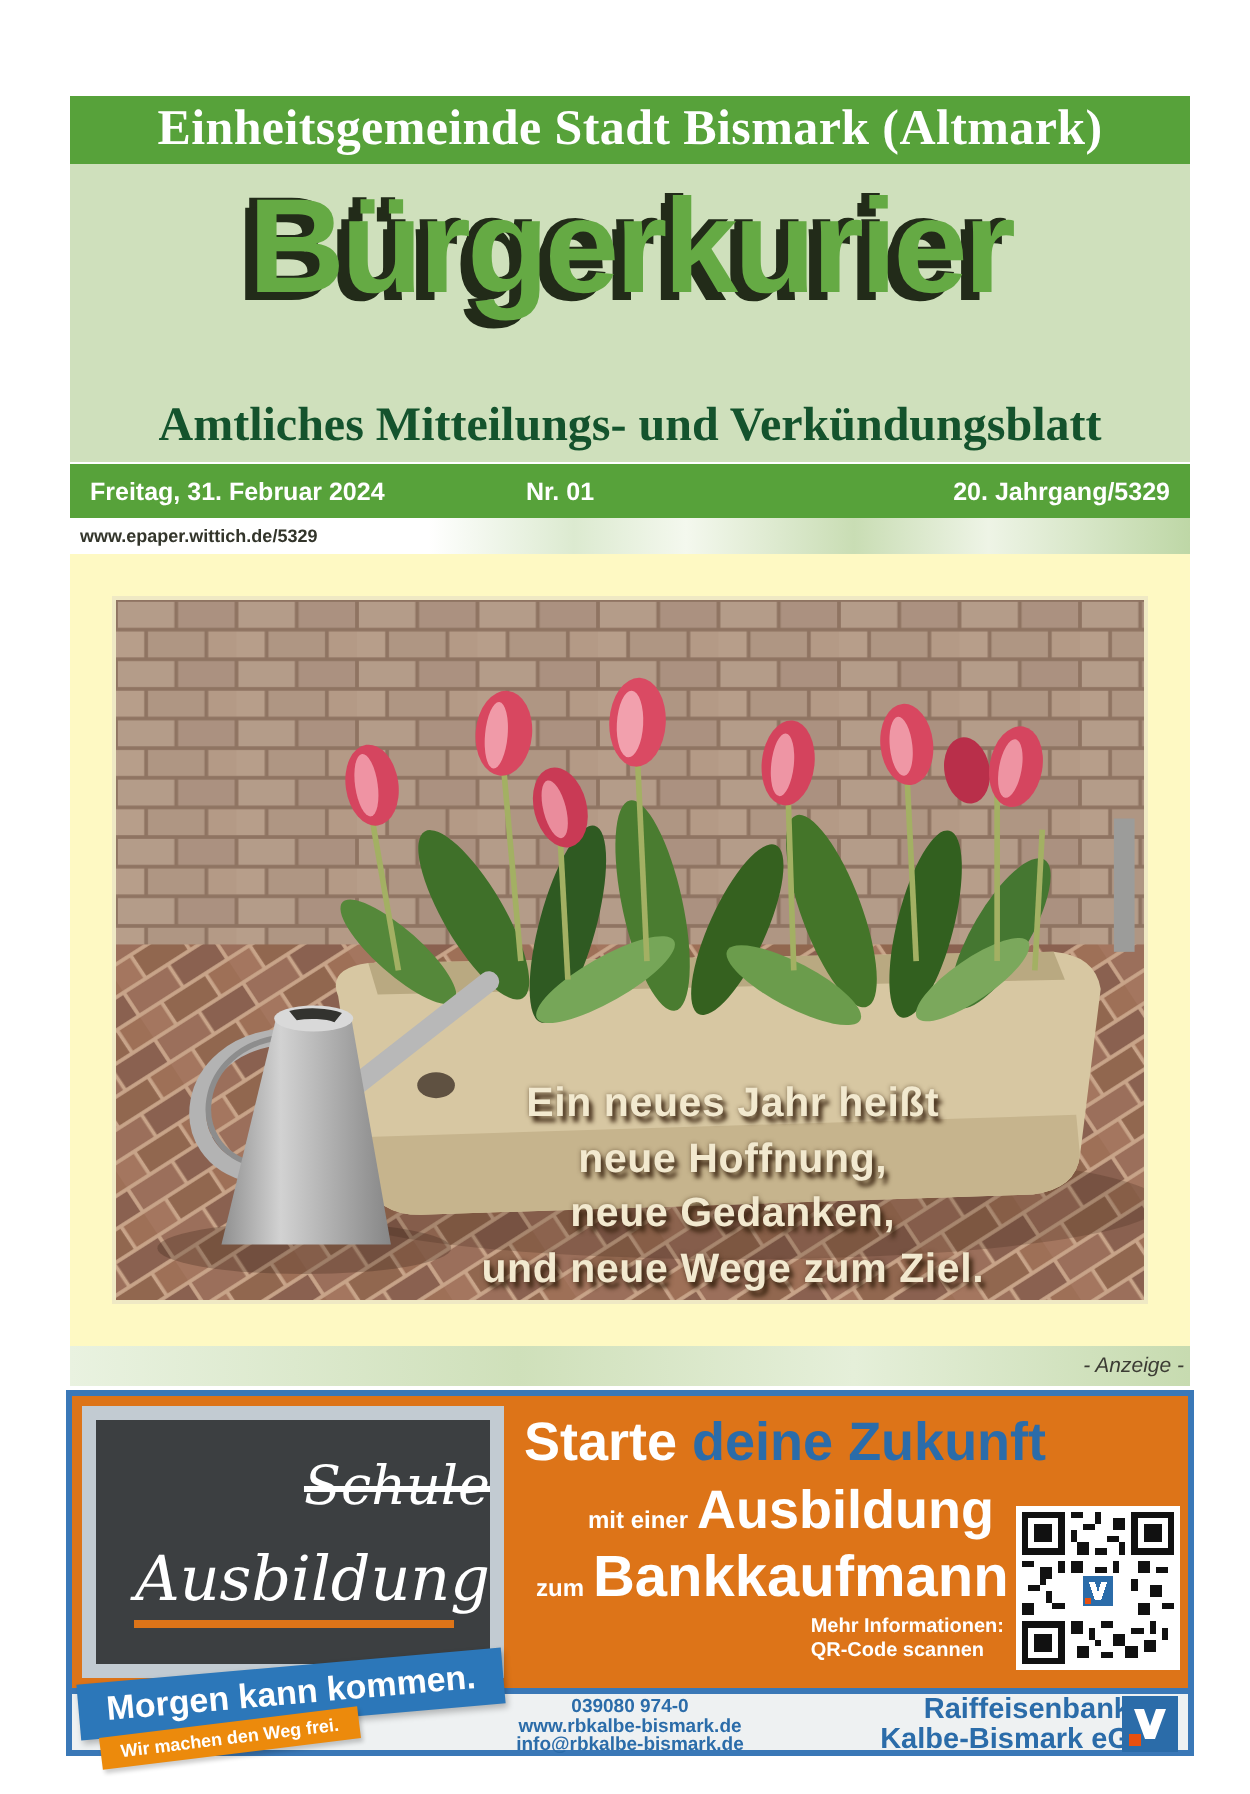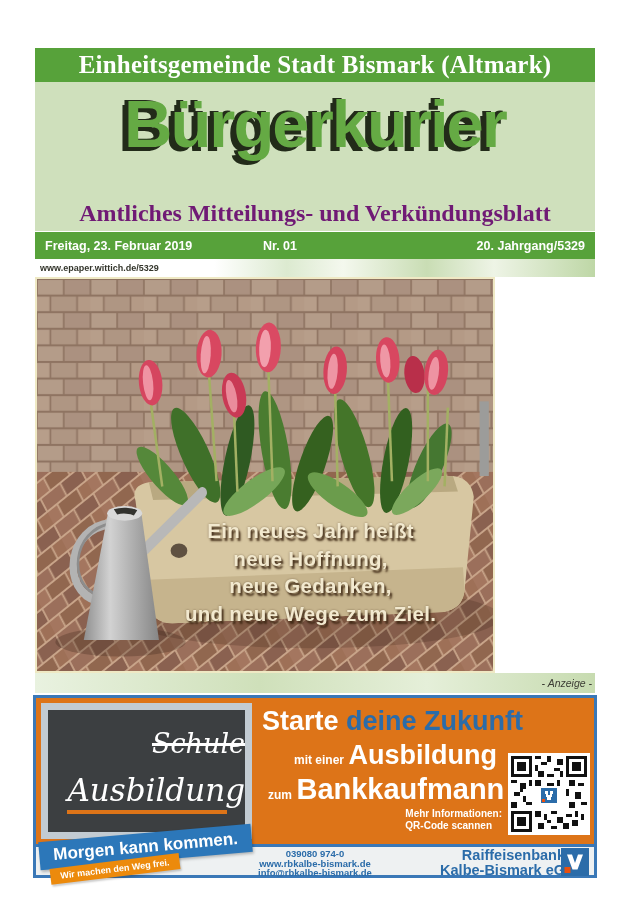--- a/index.html
+++ b/index.html
@@ -8,35 +8,35 @@
 
   
   .banner { position:absolute; left:35px; top:48px; width:560px; height:34px;
     background:#57a23a; color:#ffffff; font-family:"Liberation Serif", serif;
     font-weight:bold; font-size:25px; line-height:34px; text-align:center; letter-spacing:.2px; }
   .masthead { position:absolute; left:35px; top:82px; width:560px; height:149px; background:#cfe0bc; }
   .masthead-title { text-align:center; font-weight:bold; font-size:67px; letter-spacing:-2px;
     color:#65aa44; line-height:1.02; margin-top:8px;
     text-shadow:-6px 4px 0 #222b19, -4px -1px 0 #222b19; }
   .masthead-sub { position:absolute; left:0; bottom:4px; width:100%; text-align:center;
-    font-family:"Liberation Serif", serif; font-weight:bold; font-size:24px; color:#701a75; }
+    font-family:"Liberation Serif", serif; font-weight:bold; font-size:24px; color:#14532d; }
 
   
   .issue-bar { position:absolute; left:35px; top:232px; width:560px; height:27px; background:#57a23a;
     display:flex; align-items:center; justify-content:space-between; padding:0 10px;
     color:#ffffff; font-weight:bold; font-size:12.5px; }
   .issue-bar .mid { position:absolute; left:0; right:70px; text-align:center; }
 
   .epaper-strip { position:absolute; left:35px; top:259px; width:560px; height:18px;
     background:linear-gradient(90deg,#ffffff 0 32%, #dcead0 45%, #f4f8ee 55%, #c9ddb4 70%, #eef4e6 82%, #bed7a6 100%);
     font-size:9px; font-weight:bold; color:#33352b; line-height:18px; padding-left:5px; }
 
   
-  .photo-frame { position:absolute; left:35px; top:277px; width:460px; height:396px;
-    background:#fef9c3; padding:0; }
+  .photo-frame { position:absolute; left:35px; top:277px; width:560px; height:396px;
+    background:#fef9c3; padding:21px; }
   .photo { position:relative; width:100%; height:100%; border:2px solid #efe9c4; overflow:hidden; background:#b49c89; }
   .photo svg { display:block; width:100%; height:100%; }
   .photo-caption { position:absolute; left:24%; width:72%; top:238px; text-align:center;
     color:#f2e9cf; font-weight:bold; font-size:20.5px; line-height:27.5px; letter-spacing:.3px;
     text-shadow:2px 3px 2px rgba(60,38,18,.9), 0 0 2px rgba(60,38,18,.5); }
 
   .anzeige-strip { position:absolute; left:35px; top:673px; width:560px; height:20px;
     background:linear-gradient(90deg,#e9f2e0, #cfe0ba 40%, #e5efd9 70%, #c7dbb0);
     text-align:right; font-style:italic; font-size:10.5px; color:#3c3c34; line-height:20px; padding-right:3px; }
 
@@ -92,21 +92,21 @@
 <div class="page">
 
   <div class="banner">Einheitsgemeinde Stadt Bismark (Altmark)</div>
 
   <div class="masthead">
     <div class="masthead-title">Bürgerkurier</div>
     <div class="masthead-sub">Amtliches Mitteilungs- und Verkündungsblatt</div>
   </div>
 
   <div class="issue-bar">
-    <span>Freitag, 23. Februar 2019</span>
+    <span>Freitag, 31. Februar 2024</span>
     <span class="mid">Nr.  01</span>
     <span>20. Jahrgang/5329</span>
   </div>
 
   <div class="epaper-strip">
     <span>www.epaper.wittich.de/5329</span>
   </div>
 
   <div class="photo-frame">
     <div class="photo">

